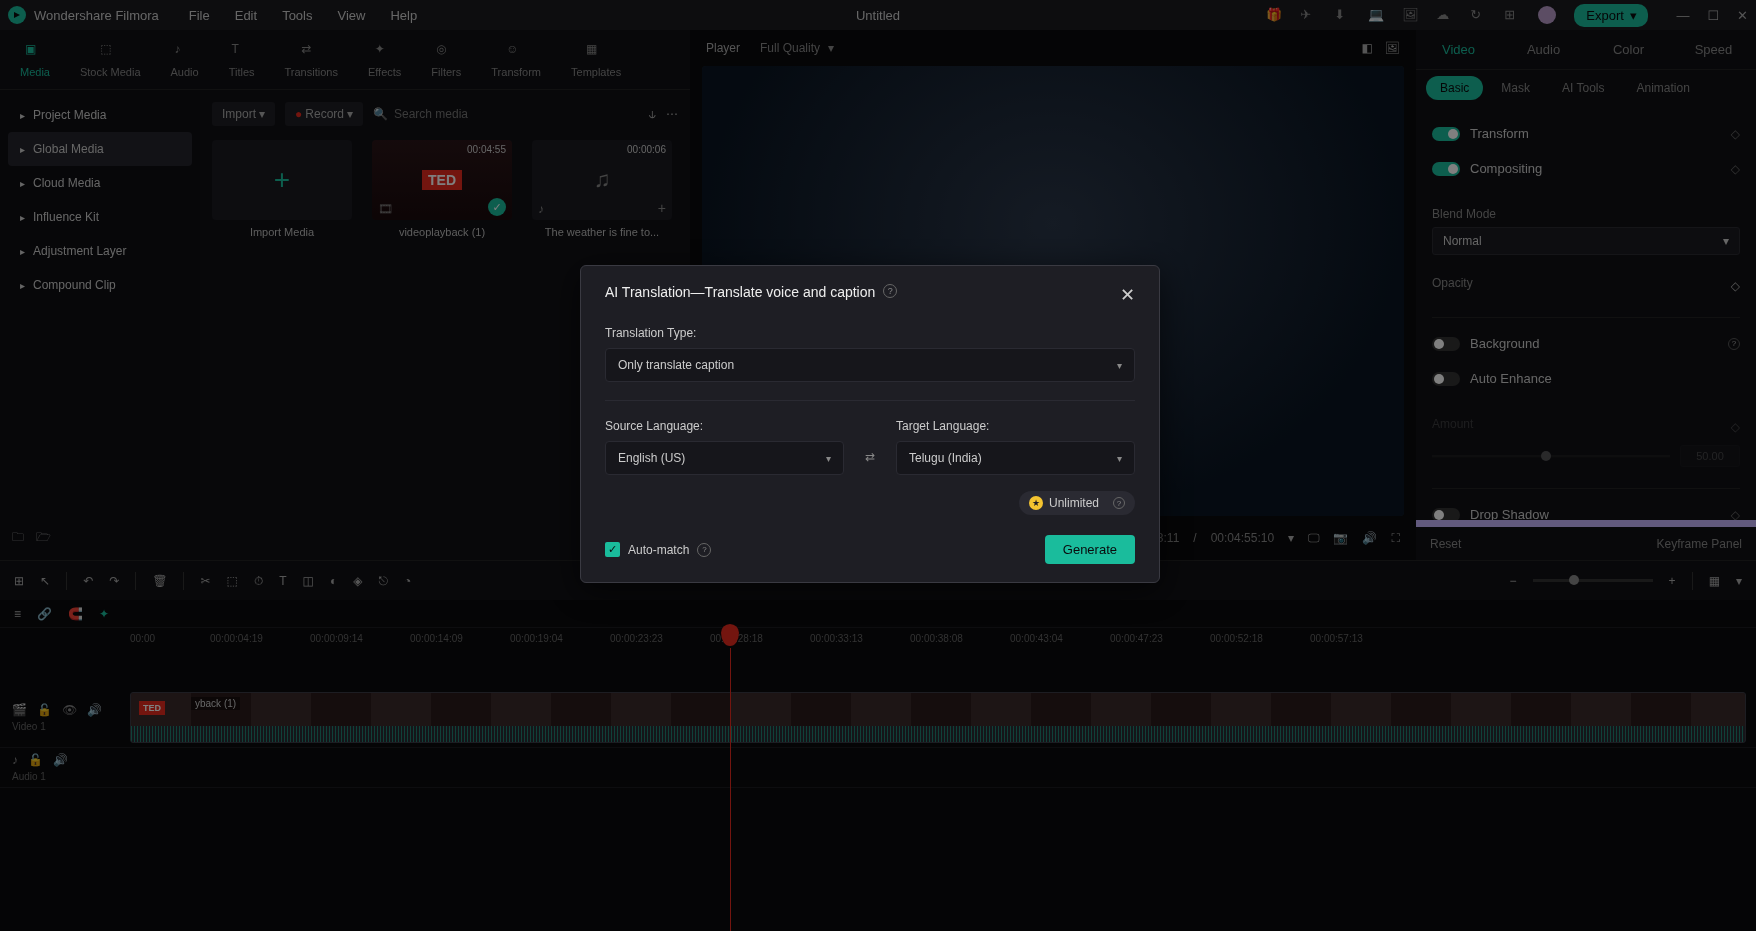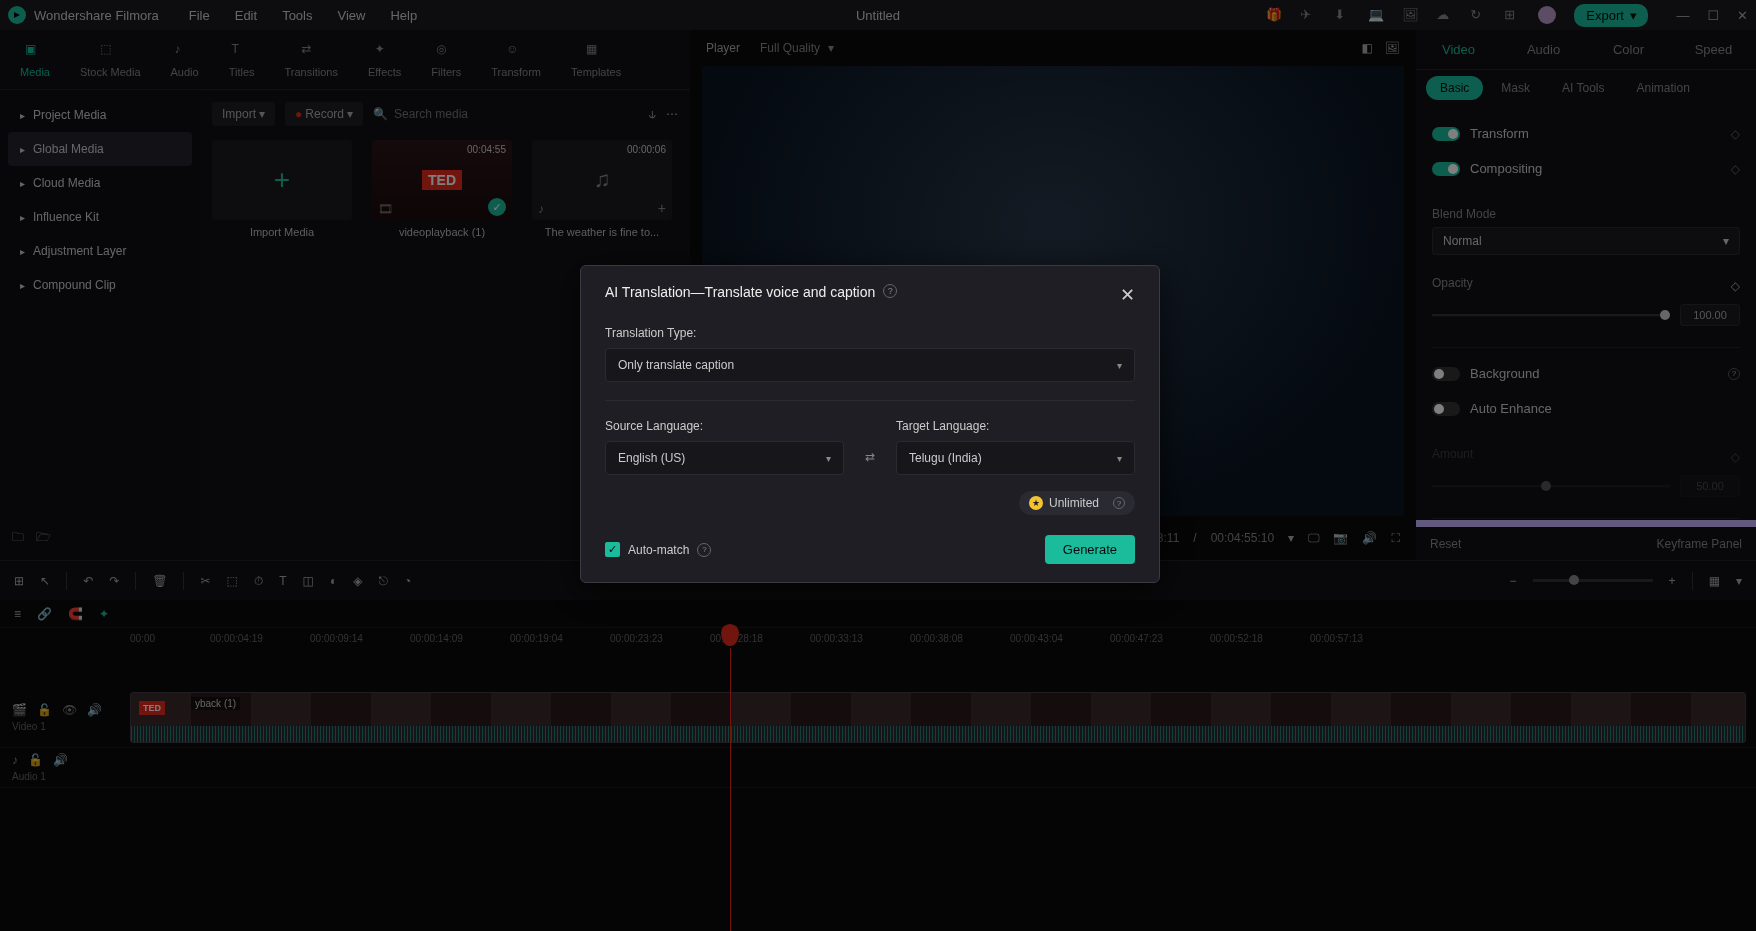--- a/index.html
+++ b/index.html
@@ -367,26 +367,20 @@
         </div>
       <div class="prop-field">
         <span class="label">Blend Mode</span>
         <div class="sel"><span>Normal</span><span style="float:right">▾</span></div>
       </div>
       <div class="prop-field">
         <div style="display:flex; align-items:center;">
             <span class="label" style="flex:1">Opacity</span>
             <span class="kf">◇</span>
           </div>
-        <div class="slider-row">
-          <div class="track">
-              <div class="thumb"></div>
-            </div>
-          <div class="val">100.00</div>
-        </div>
       </div>
       <div class="prop-divider"></div>
       <div class="prop-row">
           <div class="toggle off"></div>
           <span class="label">Background</span>
           <span class="help" style="width:12px;height:12px;border:1px solid #555;border-radius:50%;display:inline-flex;align-items:center;justify-content:center;font-size:8px;margin-left:6px">?</span>
         </div>
       <div class="prop-row">
           <div class="toggle off"></div>
           <span class="label">Auto Enhance</span>

